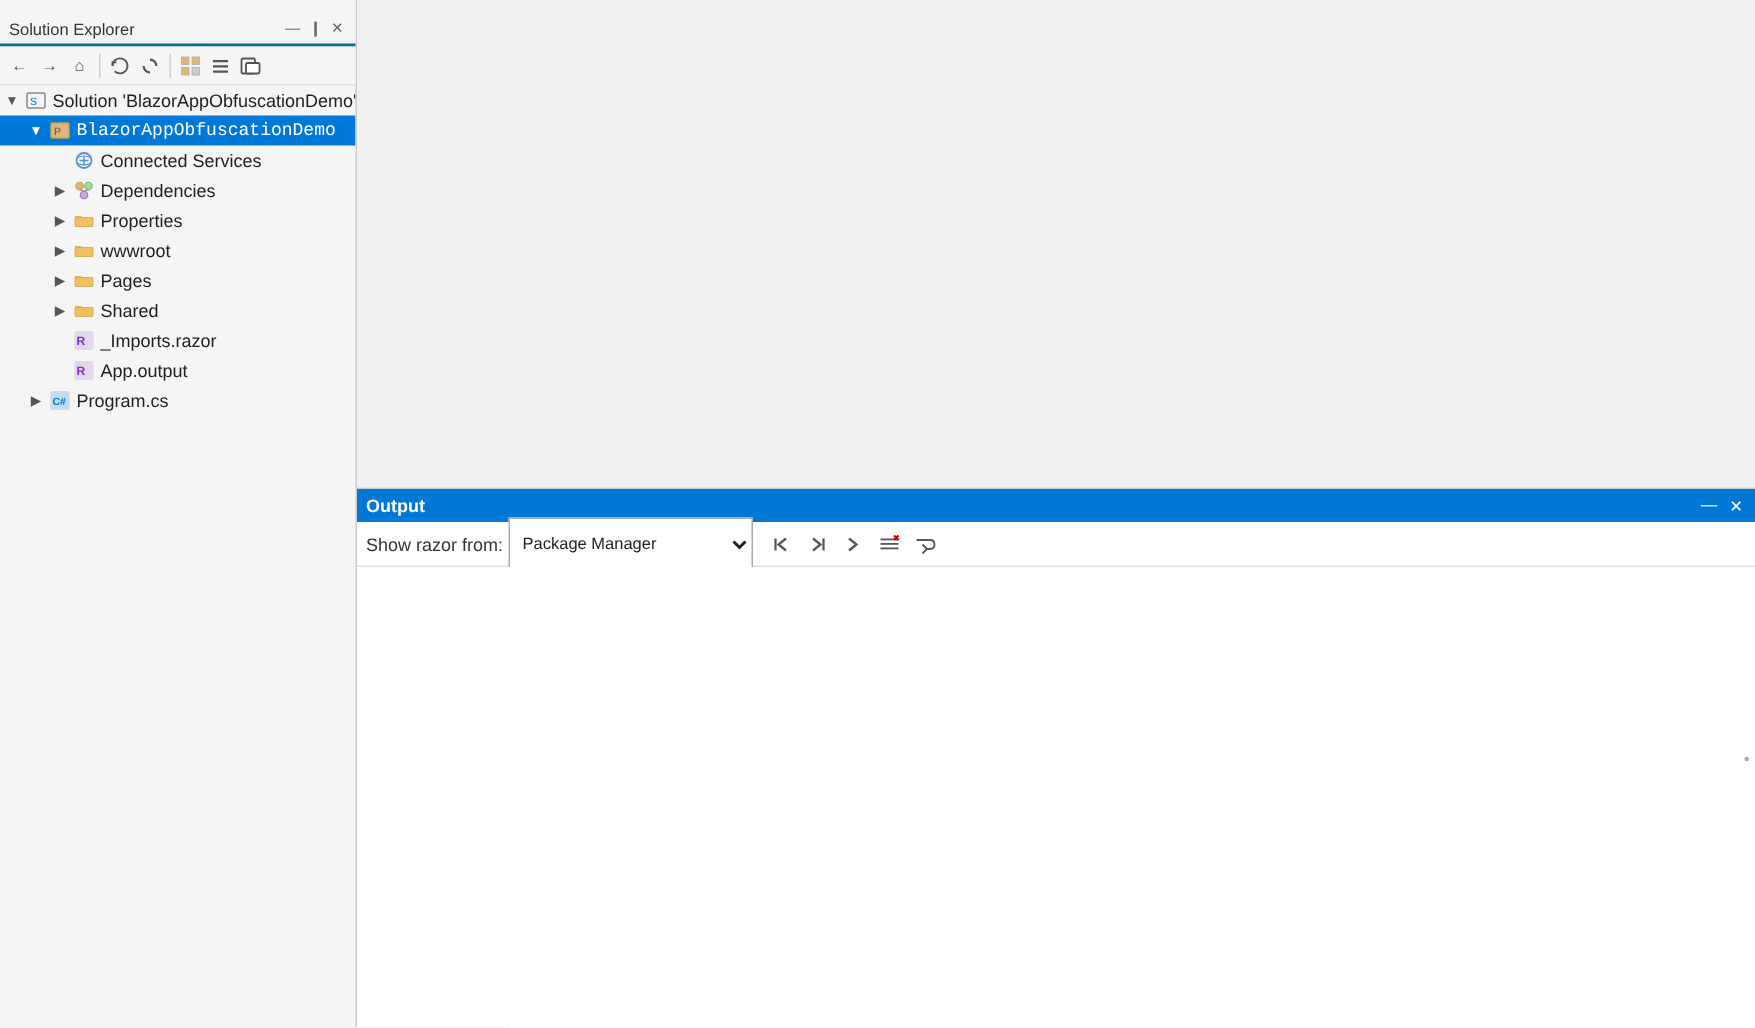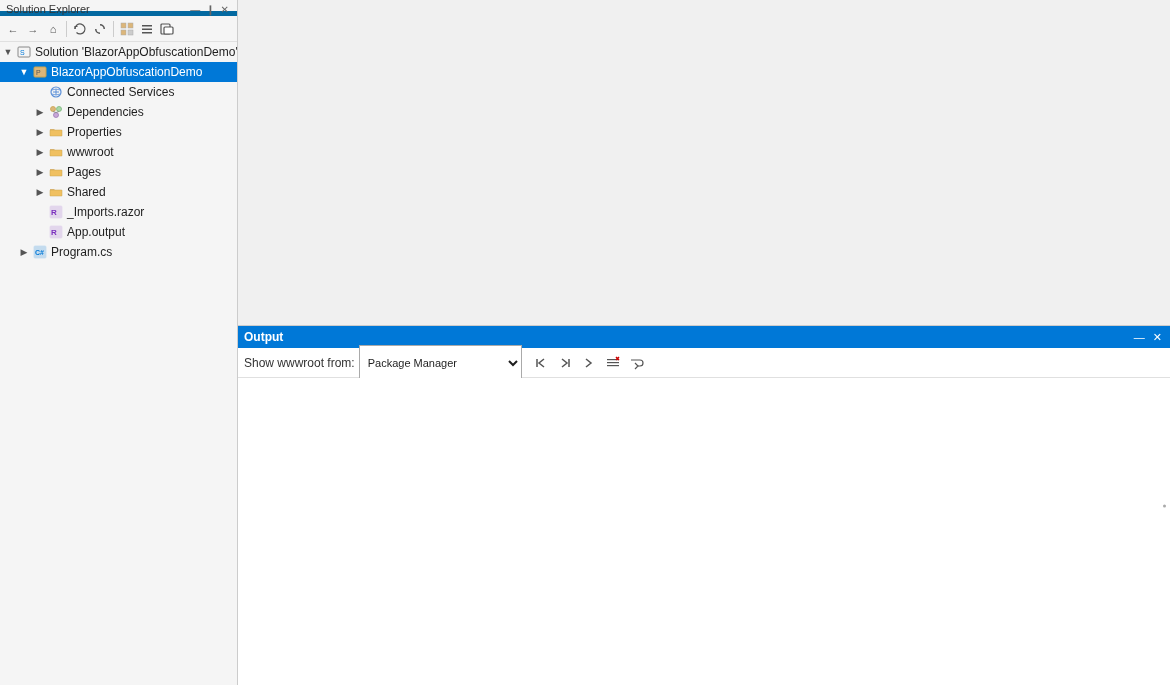--- a/index.html
+++ b/index.html
@@ -19,26 +19,26 @@
       min-width: 238px;
       height: 685px;
       background: #f5f5f5;
       border-right: 1px solid #cccccc;
       display: flex;
       flex-direction: column;
     }
 
     .panel-title-bar {
       background: #f5f5f5;
-      border-bottom: 5px solid #0369a1;
+      border-bottom: 2px solid #0369a1;
       padding: 3px 6px;
       display: flex;
-      align-items: flex-start;
+      align-items: flex-end;
       justify-content: space-between;
-      height: 16px;
+      height: 31px;
     }
 
     .panel-title-text {
       font-size: 11px;
       color: #333;
       font-weight: normal;
     }
 
     .title-bar-icons {
       display: flex;
@@ -155,21 +155,21 @@
       display: flex;
       align-items: center;
       justify-content: center;
       font-size: 12px;
     }
 
     .tree-label {
       font-size: 12px;
       color: #1e1e1e;
     }
-    .tree-item.selected .tree-label { color: white; }
+    .tree-item.selected .tree-label { color: white; font-family: Liberation Mono, monospace; }
 
     
     .icon-solution { color: #e8a000; }
     .icon-folder { color: #dcb67a; }
 
     
     #main-area {
       flex: 1;
       display: flex;
       flex-direction: column;
@@ -496,21 +496,21 @@
 
     <div class="output-title-bar">
       <span class="output-title-text">Output</span>
       <div class="output-title-icons">
         <span class="output-icon-btn" title="Auto Hide">―</span>
         <span class="output-icon-btn" title="Close">✕</span>
       </div>
     </div>
 
     <div class="output-toolbar">
-      <span class="output-label">Show wwwroot from:</span>
+      <span class="output-label">Show razor from:</span>
       <select class="output-select">
         <option>Package Manager</option>
         <option>Build</option>
         <option>Debug</option>
         <option>Package Manager Console</option>
       </select>
       <div class="output-toolbar-btns">
         <button class="output-btn" title="Go to Previous Message">
           <svg width="14" height="14" viewBox="0 0 14 14">
               <polyline points="10,3 5,7 10,11" fill="none" stroke="#555" stroke-width="1.5"></polyline>

